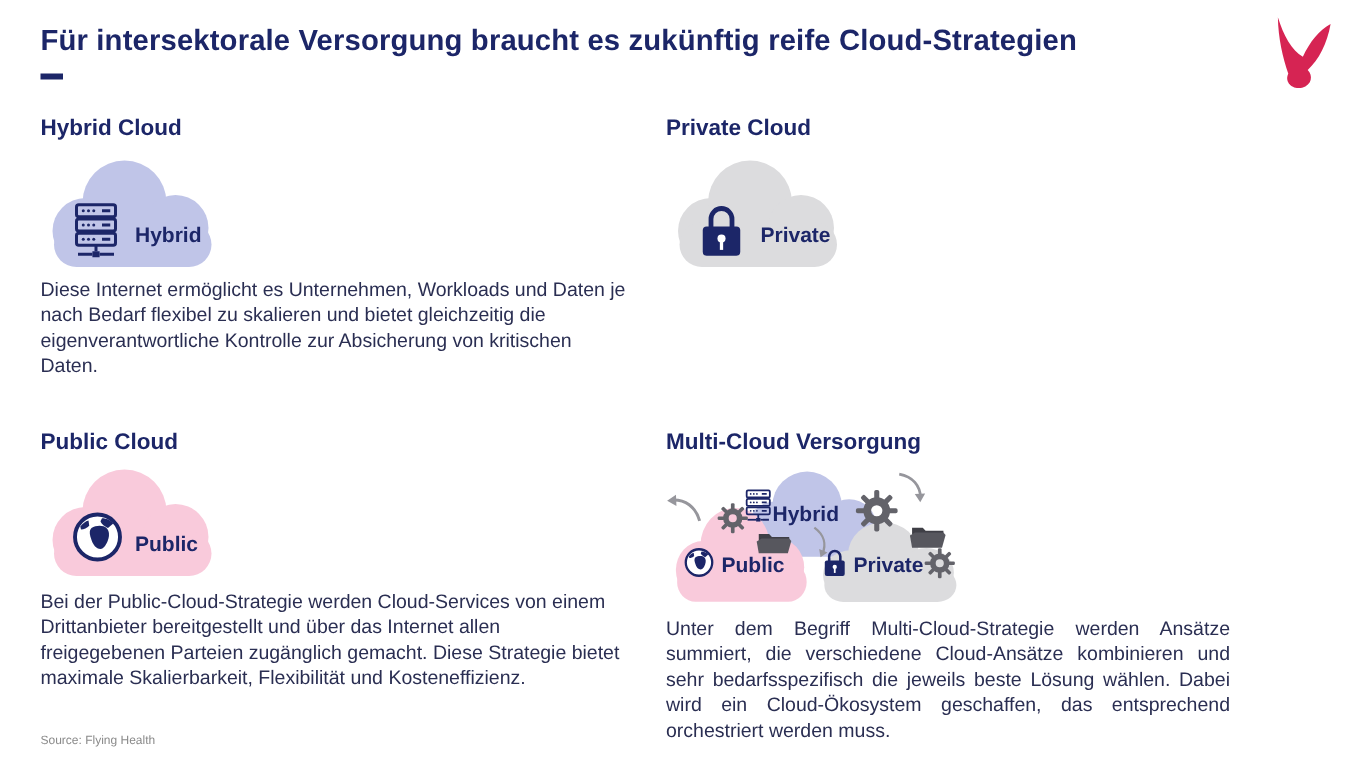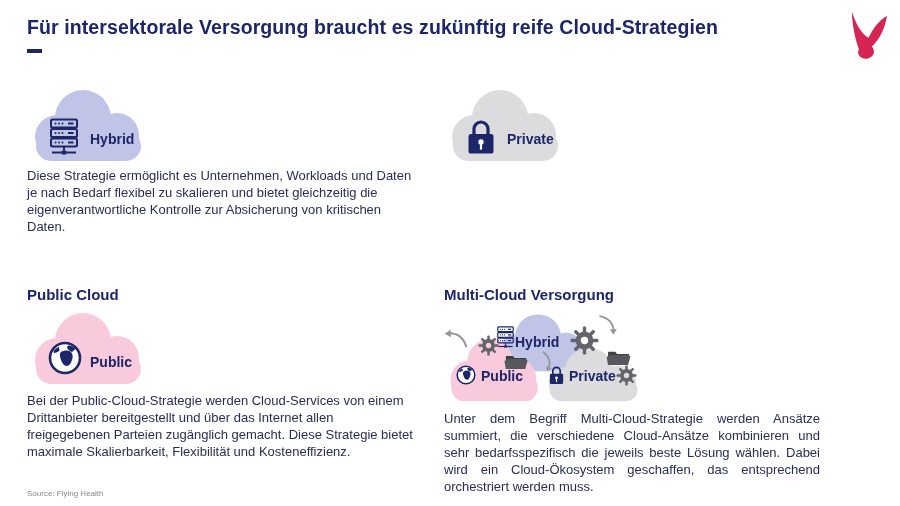--- a/index.html
+++ b/index.html
@@ -121,33 +121,35 @@
     </g>
   </defs>
 </svg>
 
 <div class="slide">
 
   <div class="title">Für intersektorale Versorgung braucht es zukünftig reife Cloud-Strategien</div>
   <div class="title-dash"></div>
 
   <div class="section sec-hybrid">
+    <h2 class="sec-heading">Hybrid Cloud</h2>
     <div class="cloud">
       <svg class="cloud-shape" viewBox="0 0 124 75">
         <use href="#def-cloud" fill="#c0c5e8"></use>
       </svg>
       <svg class="cicon" width="32" height="37" viewBox="0 0 32 37">
         <use href="#def-server"></use>
       </svg>
       <span class="clabel">Hybrid</span>
     </div>
-    <p class="sec-desc">Diese Strategie ermöglicht es Unternehmen, Workloads und Daten je nach Bedarf flexibel zu skalieren und bietet gleichzeitig die eigenverantwortliche Kontrolle zur Absicherung von kritischen Daten.</p>
+    <p class="sec-desc">Diese Internet ermöglicht es Unternehmen, Workloads und Daten je nach Bedarf flexibel zu skalieren und bietet gleichzeitig die eigenverantwortliche Kontrolle zur Absicherung von kritischen Daten.</p>
   </div>
 
   <div class="section sec-private">
+    <h2 class="sec-heading">Private Cloud</h2>
     <div class="cloud">
       <svg class="cloud-shape" viewBox="0 0 124 75">
         <use href="#def-cloud" fill="#dcdcde"></use>
       </svg>
       <svg class="cicon" width="32" height="37" viewBox="0 0 32 37">
         <use href="#def-lock"></use>
       </svg>
       <span class="clabel">Private</span>
     </div>
   </div>

